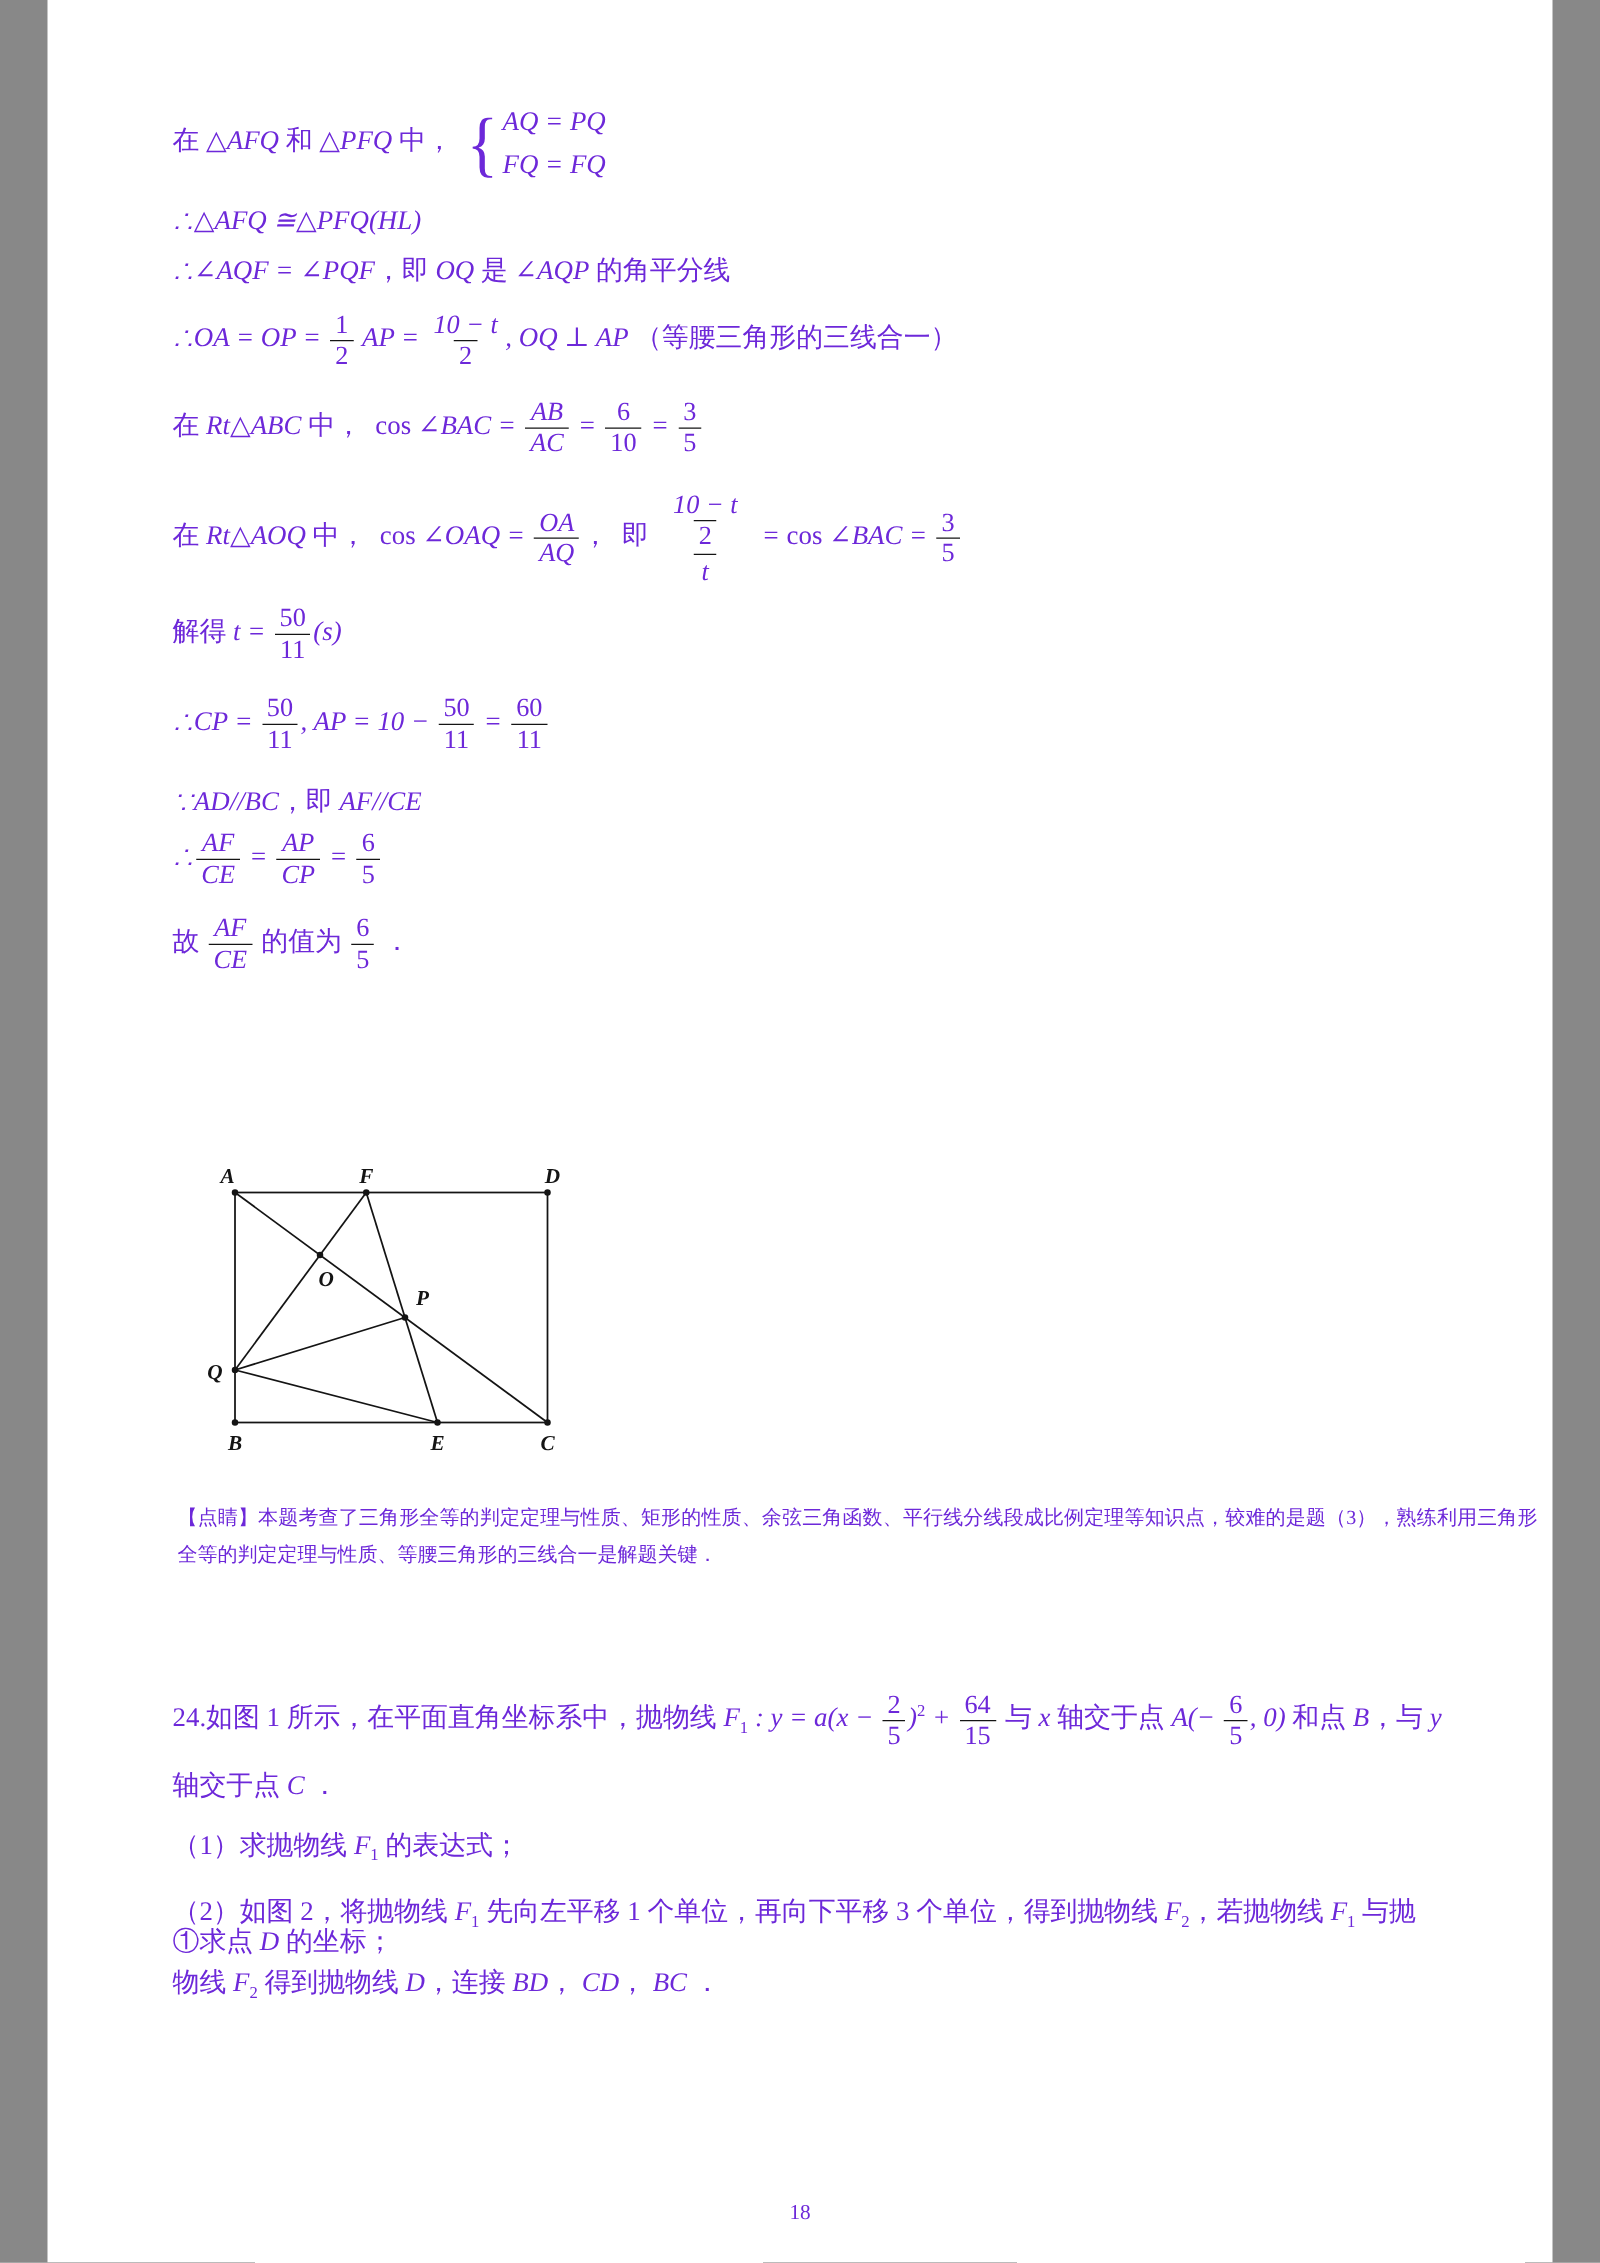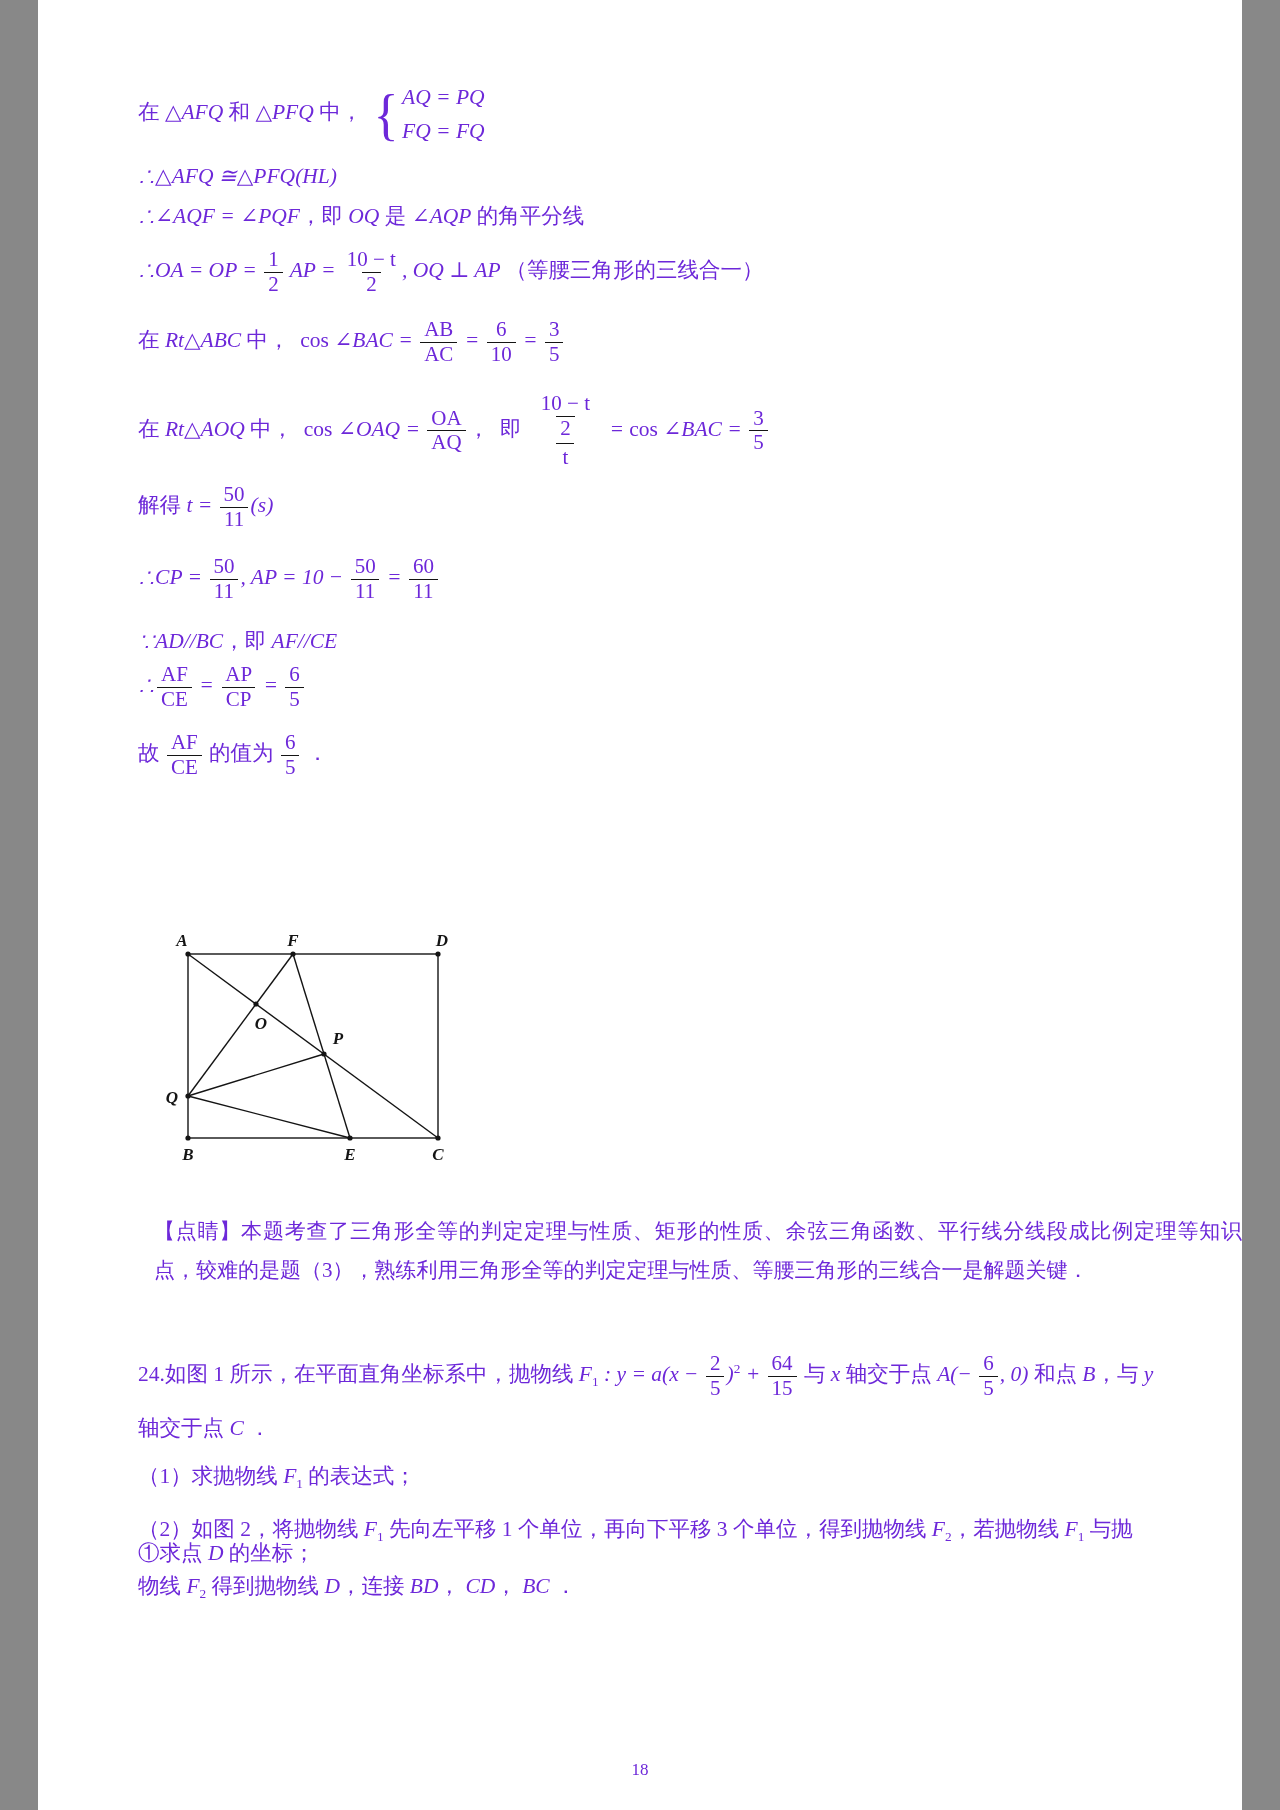--- a/index.html
+++ b/index.html
@@ -6,32 +6,32 @@
   .page{position:relative;width:1204px;height:1810px;margin:0 auto;background:#ffffff;
         font-family:"Liberation Serif","DejaVu Serif",serif;color:#6d28d9;overflow:hidden;}
   .line{position:absolute;left:100px;font-size:21.5px;line-height:1.25;white-space:pre;}
   .cn{font-style:normal;}
   .mi{font-style:italic;}
   .fn{font-style:normal;}
   .frac{display:inline-flex;flex-direction:column;align-items:center;vertical-align:middle;
         text-align:center;line-height:1.12;font-size:21px;margin:0 2px;}
   .frac .num{display:block;padding:0 4px;}
   .frac .den{display:block;border-top:1.5px solid #141414;padding:0 4px;}
-  .it{}
+  .it{font-style:italic;}
   .frac.big{line-height:1.1;}
   .frac.big > .num{padding:0 6px 3px 6px;}
   .frac.big > .den{padding:2px 6px 0 6px;}
   .sub{font-size:0.62em;vertical-align:sub;font-style:normal;}
   .sup{font-size:0.62em;vertical-align:super;font-style:normal;}
   .brace{display:inline-block;vertical-align:middle;font-size:58px;line-height:0.95;
          font-weight:400;margin:0 2px 0 10px;transform:scaleX(.9);}
   .cases{display:inline-flex;flex-direction:column;align-items:flex-start;gap:7px;
          vertical-align:middle;font-style:italic;}
-  .para{position:absolute;left:100px;width:1088px;font-size:21px;line-height:1.85;
-        text-align:justify;margin:16px;white-space:normal;}
+  .para{position:absolute;left:100px;width:1088px;font-size:16px;line-height:1.85;
+        text-align:justify;margin:4px;white-space:normal;}
   .figure{position:absolute;left:126px;top:928px;}
   .figure text{font-family:"Liberation Serif","DejaVu Serif",serif;font-weight:bold;
                font-style:italic;font-size:17px;fill:#141414;}
   .figure line,.figure rect{stroke:#141414;stroke-width:1.4;fill:none;}
   .figure circle{fill:#141414;}
   .pageno{position:absolute;left:0;top:1760px;width:100%;text-align:center;font-size:17px;}
 </style>
 </head>
 <body>
 

